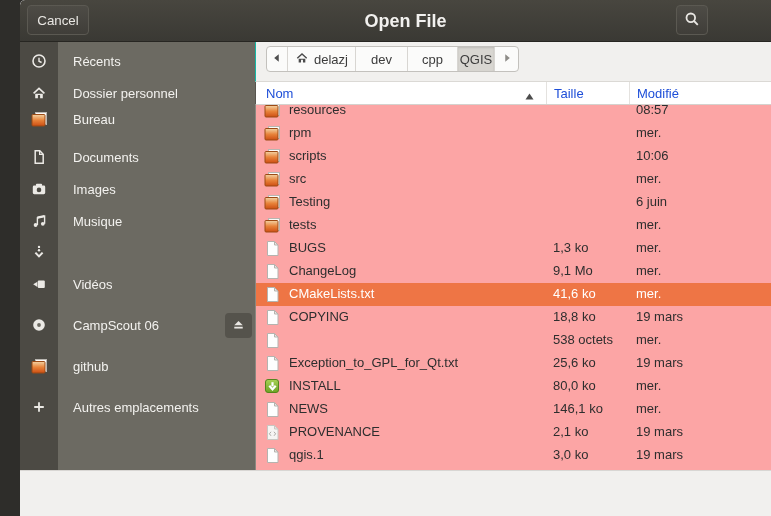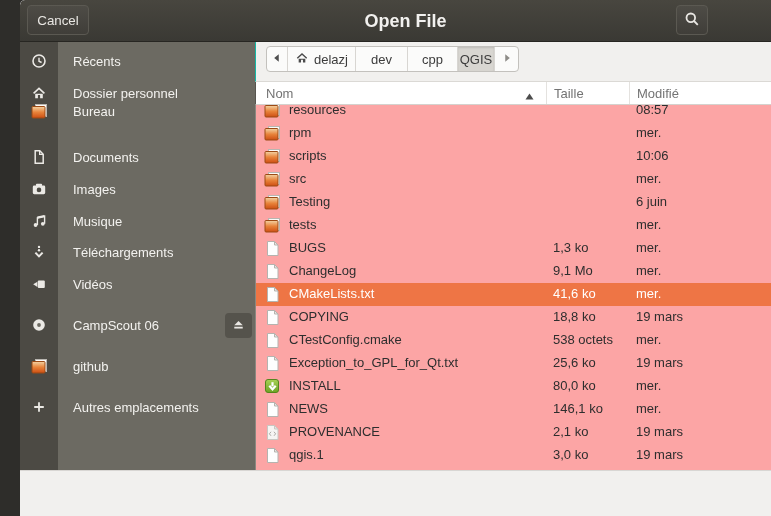--- a/index.html
+++ b/index.html
@@ -36,21 +36,21 @@
   .crumbs{position:absolute;left:10px;top:4px;height:26px;display:flex;
     background:#fbfbfa;border:1px solid #c3c1bd;border-radius:4px;overflow:hidden;}
   .crumb{height:24px;display:flex;align-items:center;justify-content:center;gap:5px;
     border-left:1px solid #d8d6d2;color:#3c3c3c;cursor:pointer;}
   .crumb:first-child{border-left:none;}
   .crumb.active{background:#d8d6d1;box-shadow:inset 0 1px 2px rgba(0,0,0,.12);}
 
   
   .listhead{position:absolute;left:235px;top:82px;width:536px;height:23px;background:#fff;
     border-bottom:1px solid #d4d2ce;border-left:1px solid #57554f;}
-  .colhead{position:absolute;top:0;height:23px;display:flex;align-items:center;cursor:pointer;color:#737373;}
+  .colhead{position:absolute;top:0;height:23px;display:flex;align-items:center;cursor:pointer;color:#1d4ed8;}
   .ch-nom{left:10px;} .ch-taille{left:298px;} .ch-mod{left:381px;}
   .cdiv{position:absolute;top:0;width:1px;height:22px;background:#e4e2df;}
   .sortarrow{position:absolute;left:268px;top:7px;}
 
   .rows-viewport{position:absolute;left:235px;top:105px;width:536px;height:365px;
     overflow:hidden;background:#fca5a5;border-left:1px solid #8a8880;}
   .rows-inner{position:relative;margin-top:-6px;}
   .row{position:relative;height:23px;cursor:pointer;}
   .row .ricon{position:absolute;left:8px;top:3px;width:17px;height:17px;}
   .row .rname{position:absolute;left:33px;top:3px;white-space:nowrap;}
@@ -104,21 +104,21 @@
             </svg></span>
           <span class="slabel">Récents</span>
         </div>
         <div class="side-item" style="top: 35px;">
           <span class="sicon"><svg width="16" height="16" viewBox="0 0 16 16">
               <path d="M2.6 8.3 8 3.4l5.4 4.9" fill="none" stroke="#ebe9e5" stroke-width="1.6"></path>
               <path d="M4.2 8.8V13.2h2.7V10h2.2v3.2h2.7V8.8z" fill="#ebe9e5"></path>
             </svg></span>
           <span class="slabel">Dossier personnel</span>
         </div>
-        <div class="side-item" style="top: 53px;">
+        <div class="side-item" style="top: 61px;">
           <span class="sicon"><svg width="17" height="17" viewBox="0 0 17 17">
               <rect x="4.5" y="1.5" width="11" height="12" fill="#fcfbfa" stroke="#b9b6b1"></rect>
               <rect x="1" y="3.5" width="13" height="11.5" rx="1" fill="url(#gfold)" stroke="#9c4a14"></rect>
             </svg></span>
           <span class="slabel">Bureau</span>
         </div>
         <div class="side-item" style="top: 99px;">
           <span class="sicon"><svg width="16" height="16" viewBox="0 0 16 16">
               <path d="M4.2 1.8h4.6l3.4 3.4v9H4.2z" fill="none" stroke="#ebe9e5" stroke-width="1.5"></path>
               <path d="M8.6 2v3.4H12" fill="none" stroke="#ebe9e5" stroke-width="1.2"></path>
@@ -141,21 +141,20 @@
               <path d="M6.4 4.7 13.6 3.1" stroke="#ebe9e5" stroke-width="2.4"></path>
             </svg></span>
           <span class="slabel">Musique</span>
         </div>
         <div class="side-item" style="top: 194px;">
           <span class="sicon"><svg width="16" height="16" viewBox="0 0 16 16">
               <circle cx="8" cy="2.9" r="1.2" fill="#ebe9e5"></circle>
               <circle cx="8" cy="6.3" r="1.2" fill="#ebe9e5"></circle>
               <path d="M4.4 8.6 8 12.4l3.6-3.8" fill="none" stroke="#ebe9e5" stroke-width="2"></path>
             </svg></span>
-          <span class="slabel">Téléchargements</span>
         </div>
         <div class="side-item" style="top: 226px;">
           <span class="sicon"><svg width="16" height="16" viewBox="0 0 16 16">
               <path d="M2.2 8.3 6.4 5.7v5.2z" fill="#ebe9e5"></path>
               <rect x="6.8" y="4.6" width="7" height="7.4" rx="1" fill="#ebe9e5"></rect>
             </svg></span>
           <span class="slabel">Vidéos</span>
         </div>
         <div class="side-item" style="top: 267px;">
           <span class="sicon"><svg width="16" height="16" viewBox="0 0 16 16">
@@ -320,21 +319,20 @@
             </svg></span>
           <span class="rname">COPYING</span>
           <span class="rsize">18,8 ko</span>
           <span class="rmod">19 mars</span>
         </div>
         <div class="row">
           <span class="ricon"><svg width="17" height="17" viewBox="0 0 17 17">
               <path d="M3.5 1.5h7L14 5v10.5H3.5z" fill="#fefefe" stroke="#b5b3af"></path>
               <path d="M10.5 1.5V5H14z" fill="#e9e7e4" stroke="#b5b3af"></path>
             </svg></span>
-          <span class="rname">CTestConfig.cmake</span>
           <span class="rsize">538 octets</span>
           <span class="rmod">mer.</span>
         </div>
         <div class="row">
           <span class="ricon"><svg width="17" height="17" viewBox="0 0 17 17">
               <path d="M3.5 1.5h7L14 5v10.5H3.5z" fill="#fefefe" stroke="#b5b3af"></path>
               <path d="M10.5 1.5V5H14z" fill="#e9e7e4" stroke="#b5b3af"></path>
             </svg></span>
           <span class="rname">Exception_to_GPL_for_Qt.txt</span>
           <span class="rsize">25,6 ko</span>

